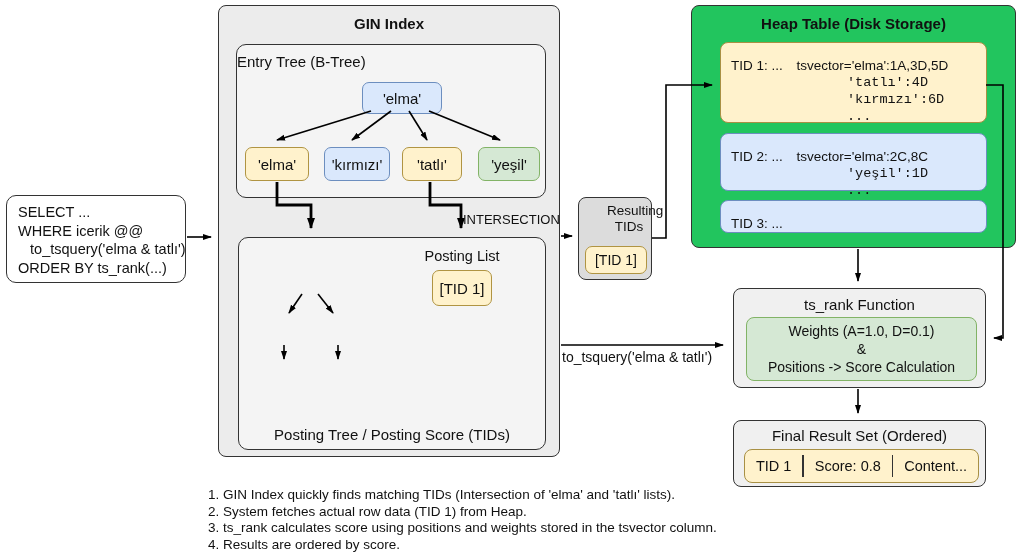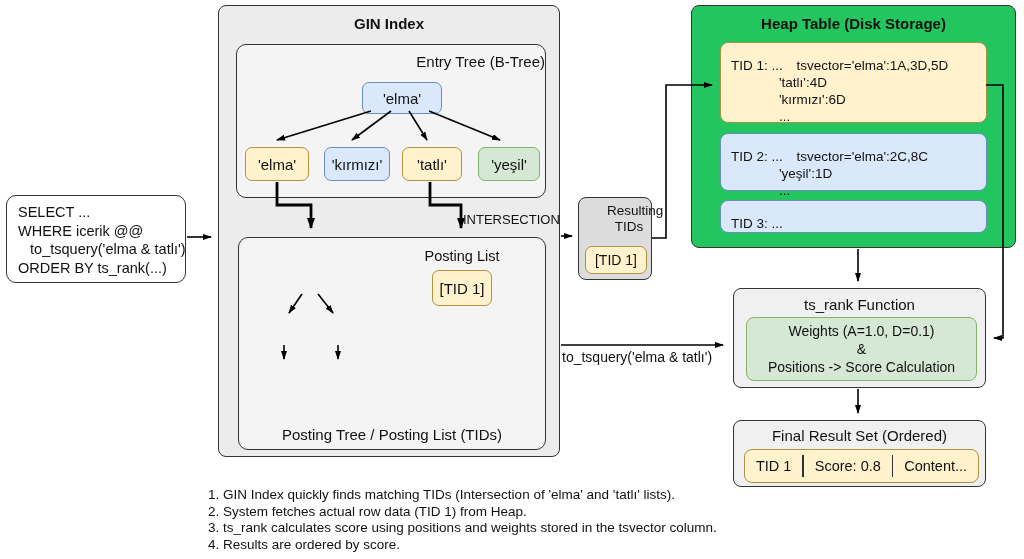--- a/index.html
+++ b/index.html
@@ -3,21 +3,21 @@
 <meta charset="utf-8">
 <style>
   html,body{margin:0;padding:0;background:#fff;}
   .canvas{
     position:relative;width:1024px;height:559px;background:#fff;
     font-family:"Liberation Sans", sans-serif;color:#111;overflow:hidden;
   }
   .edges{position:absolute;left:0;top:0;width:1024px;height:559px;pointer-events:none;z-index:6;}
   .box{position:absolute;box-sizing:border-box;}
   .title{font-weight:bold;font-size:15px;text-align:center;}
-  .subtitle{font-size:15px;text-align:right;}
+  .subtitle{font-size:15px;text-align:left;}
 
   
   .query{left:6px;top:195px;width:180px;height:88px;border:1.6px solid #333;border-radius:10px;
          background:#fff;padding:7px 0 12px 11px;font-size:14.5px;line-height:18.5px;}
   .qline{white-space:pre;}
 
   
   .gin{left:218px;top:5px;width:342px;height:452px;background:#ececec;border:1.6px solid #333;border-radius:8px;}
   .gin-title{position:absolute;left:0;top:9px;width:100%;}
   .entry{position:absolute;left:17px;top:38px;width:308px;height:152px;background:#f4f4f4;
@@ -56,21 +56,21 @@
 
   
   .heap{left:691px;top:5px;width:325px;height:243px;background:#22c55e;border:1.6px solid #333;border-radius:8px;}
   .heap-title{position:absolute;left:0;top:9px;width:100%;}
   .hrow{position:absolute;left:28px;width:267px;border-radius:8px;font-size:13.5px;line-height:17px;
         border:1.4px solid #666;box-sizing:border-box;padding:14px 0 0 10px;}
   .hrow1{top:36px;height:81px;background:#fff2cc;border-color:#a89044;}
   .hrow2{top:127px;height:58px;background:#dae8fc;border-color:#6c8ebf;}
   .hrow3{top:194px;height:33px;background:#dae8fc;border-color:#6c8ebf;}
   .hline1 .hid{margin-right:10px;}
-  .hextra{margin-left:48px;}
+  .hextra{margin-left:116px;font-family:Liberation Mono, monospace;}
 
   
   .tsrank{left:733px;top:288px;width:253px;height:100px;background:#f0f0f0;border:1.6px solid #333;border-radius:8px;}
   .tsr-title{position:absolute;left:0;top:7px;width:100%;font-size:15px;text-align:center;}
   .tsr-green{position:absolute;left:12px;top:28px;width:229px;height:62px;background:#d5e8d4;
              border:1.4px solid #82b366;border-radius:8px;font-size:14px;line-height:18px;
              display:flex;flex-direction:column;align-items:center;justify-content:center;}
 
   
   .final{left:733px;top:420px;width:253px;height:67px;background:#f0f0f0;border:1.6px solid #333;border-radius:8px;}
@@ -138,21 +138,21 @@
       <div class="node cb root-node">'elma'</div>
       <div class="node cy leaf0">'elma'</div>
       <div class="node cb leaf1">'kırmızı'</div>
       <div class="node cy leaf2">'tatlı'</div>
       <div class="node cg leaf3">'yeşil'</div>
     </div>
 
     <div class="posting-outer">
       <div class="plist-title">Posting List</div>
       <div class="node cy plist-box">[TID 1]</div>
-      <div class="posting-footer">Posting Tree / Posting List (TIDs)</div>
+      <div class="posting-footer">Posting Tree / Posting Score (TIDs)</div>
     </div>
   </div>
 
   <div class="edge-label lbl-intersection">INTERSECTION</div>
   <div class="edge-label lbl-tsquery">to_tsquery('elma &amp; tatlı')</div>
 
   <div class="box resulting">
     <div class="res-title">
       <div>Resulting</div>
       <div>TIDs</div>

